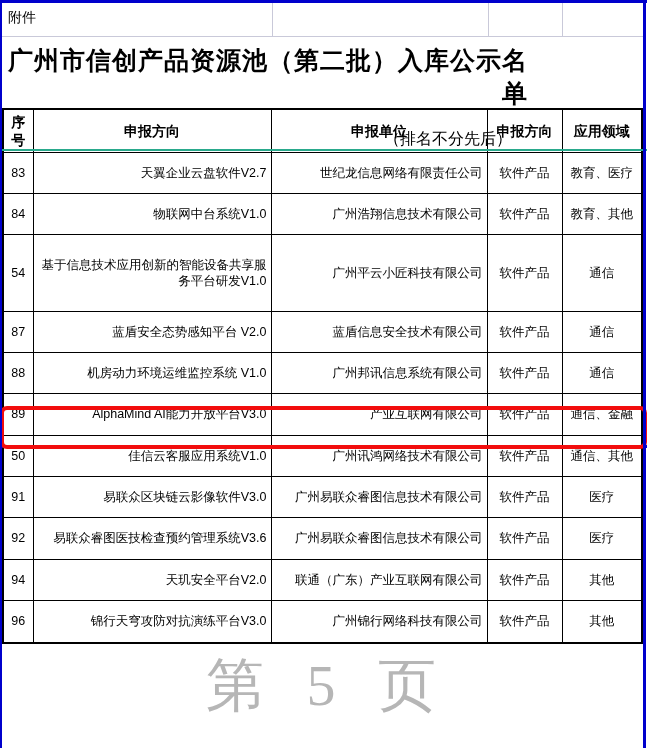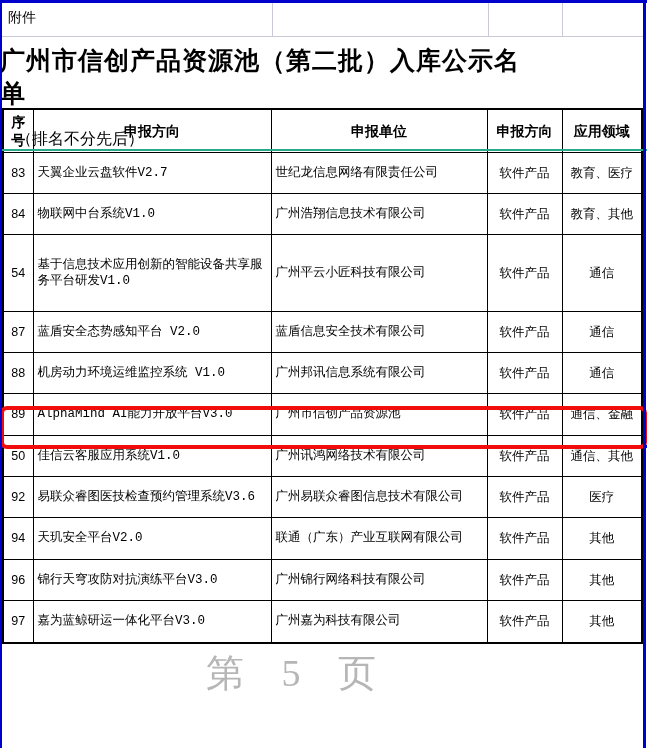--- a/index.html
+++ b/index.html
@@ -21,37 +21,37 @@
   .gridline{position:absolute;background:#c9c9d9;z-index:1;}
   .gl-v{width:1px;top:3px;height:33px;}
   #gl-h{left:2px;top:36px;width:643px;height:1px;}
 
   #attachment-label{
     position:absolute;left:8px;top:9px;
     font-size:14px;z-index:2;
   }
   #title-block{
     position:absolute;left:0;top:37px;width:528px;height:71px;
-    text-align:left;z-index:2;
+    text-align:right;z-index:2;
   }
   #doc-title{
     margin:0;padding-top:7px;
     font-size:25px;font-weight:bold;letter-spacing:1px;
     font-family:"Liberation Serif","DejaVu Serif",serif;
   }
   #doc-subtitle{
     margin:16px;padding-top:3px;
     font-size:16px;
     font-family:"Liberation Serif","DejaVu Serif",serif;
   }
 
   
   #watermark{
     position:absolute;left:206px;top:651px;
-    font-size:38px;line-height:1.2;
+    font-size:58px;line-height:1.2;
     letter-spacing:14px;
     color:var(--watermark-gray,#b6b6b6);
     font-family:"Liberation Serif","DejaVu Serif",serif;
     z-index:1;white-space:nowrap;
   }
 
   table.data-table{
     position:absolute;left:2px;top:108px;
     width:641px;height:536px;
     border-collapse:collapse;table-layout:fixed;
@@ -65,21 +65,21 @@
     line-height:1.3;
     background:transparent;
     overflow:hidden;
   }
   .data-table thead tr{height:43px;}
   .data-table th{font-size:14px;font-weight:bold;text-align:center;}
   .data-table td.cell-no,
   .data-table td.cell-direction,
   .data-table td.cell-field{text-align:center;}
   .data-table td.cell-product,
-  .data-table td.cell-company{text-align:left;font-family:Liberation Mono, monospace;}
+  .data-table td.cell-company{text-align:right;}
 
   
   #header-underline{
     position:absolute;left:0;top:149px;width:647px;height:2px;
     background:var(--header-teal,#29a98c);z-index:3;
   }
   
   #page-break-line{
     position:absolute;left:0;width:647px;height:0;
     border-top:3px dashed var(--page-break-blue,#0000cc);
@@ -166,59 +166,59 @@
         <tr>
           <td class="cell-no">88</td>
           <td class="cell-product">机房动力环境运维监控系统 V1.0</td>
           <td class="cell-company">广州邦讯信息系统有限公司</td>
           <td class="cell-direction">软件产品</td>
           <td class="cell-field">通信</td>
         </tr>
         <tr class="highlighted">
           <td class="cell-no">89</td>
           <td class="cell-product">AlphaMind AI能力开放平台V3.0</td>
-          <td class="cell-company">广州市信创产品资源池</td>
+          <td class="cell-company">产业互联网有限公司</td>
           <td class="cell-direction">软件产品</td>
           <td class="cell-field">通信、金融</td>
         </tr>
         <tr>
           <td class="cell-no">50</td>
           <td class="cell-product">佳信云客服应用系统V1.0</td>
           <td class="cell-company">广州讯鸿网络技术有限公司</td>
           <td class="cell-direction">软件产品</td>
           <td class="cell-field">通信、其他</td>
         </tr>
         <tr>
+          <td class="cell-no">91</td>
+          <td class="cell-product">易联众区块链云影像软件V3.0</td>
+          <td class="cell-company">广州易联众睿图信息技术有限公司</td>
+          <td class="cell-direction">软件产品</td>
+          <td class="cell-field">医疗</td>
+        </tr>
+        <tr>
           <td class="cell-no">92</td>
           <td class="cell-product">易联众睿图医技检查预约管理系统V3.6</td>
           <td class="cell-company">广州易联众睿图信息技术有限公司</td>
           <td class="cell-direction">软件产品</td>
           <td class="cell-field">医疗</td>
         </tr>
         <tr>
           <td class="cell-no">94</td>
           <td class="cell-product">天玑安全平台V2.0</td>
           <td class="cell-company">联通（广东）产业互联网有限公司</td>
           <td class="cell-direction">软件产品</td>
           <td class="cell-field">其他</td>
         </tr>
         <tr>
           <td class="cell-no">96</td>
           <td class="cell-product">锦行天穹攻防对抗演练平台V3.0</td>
           <td class="cell-company">广州锦行网络科技有限公司</td>
           <td class="cell-direction">软件产品</td>
           <td class="cell-field">其他</td>
         </tr>
-        <tr>
-          <td class="cell-no">97</td>
-          <td class="cell-product">嘉为蓝鲸研运一体化平台V3.0</td>
-          <td class="cell-company">广州嘉为科技有限公司</td>
-          <td class="cell-direction">软件产品</td>
-          <td class="cell-field">其他</td>
-        </tr>
       </tbody>
   </table>
 
   <div id="header-underline"></div>
   <div id="page-break-line" style="top: 445.047px;"></div>
   <div id="highlight-box" style="top: 405.562px; height: 43.4844px;"></div>
 
 </div>
 
 </body></html>

